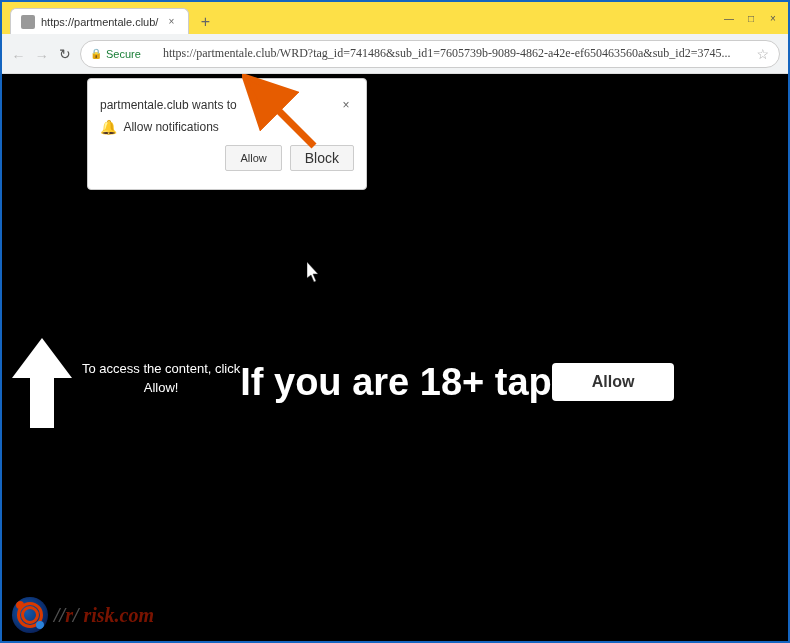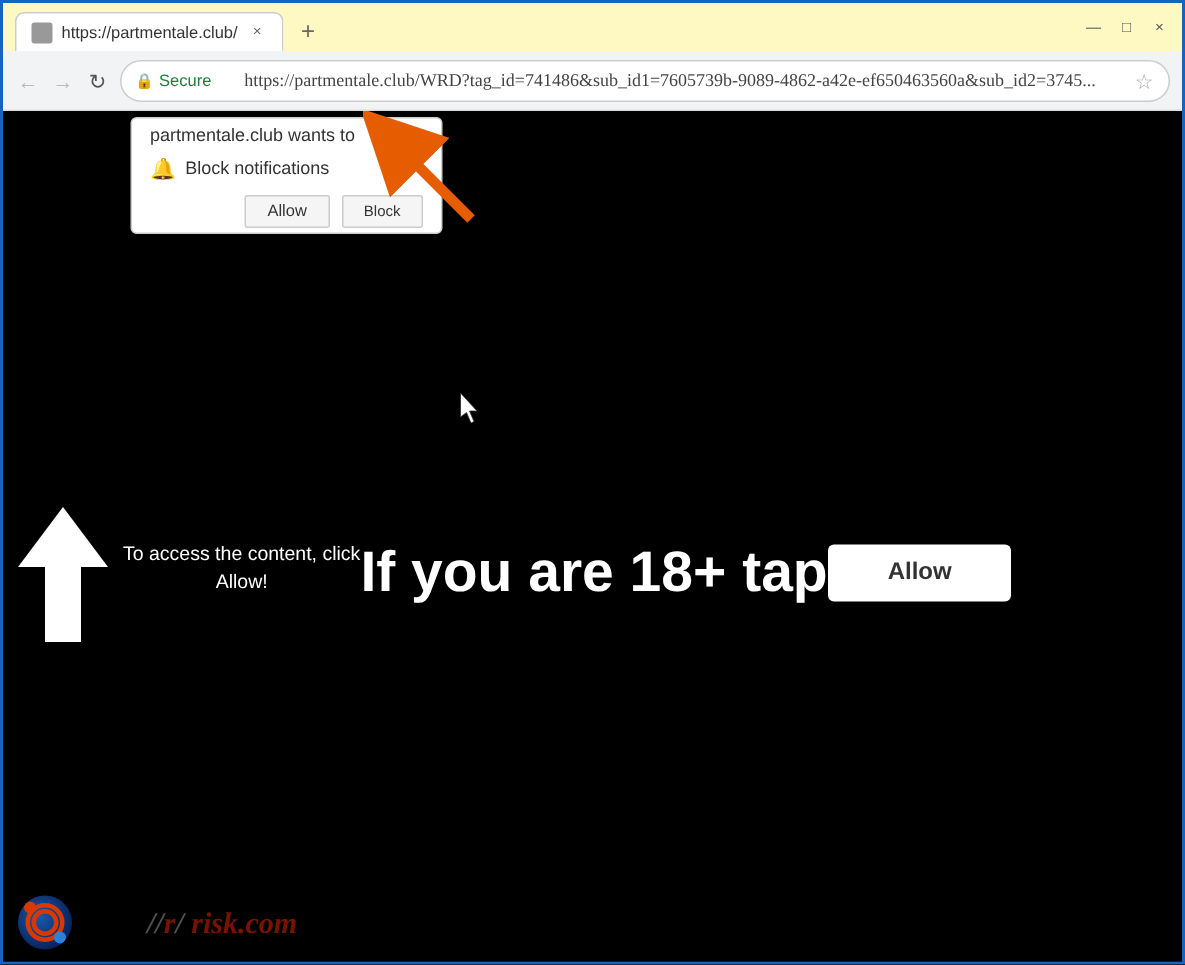--- a/index.html
+++ b/index.html
@@ -16,21 +16,21 @@
       width: 790px;
       height: 643px;
       background: #3c3f41;
       border: 2px solid #1565c0;
       display: flex;
       flex-direction: column;
     }
 
     
     .title-bar {
-      background: #fef9c3;
+      background: #fde047;
       height: 32px;
       display: flex;
       align-items: center;
       padding: 0 8px;
       gap: 4px;
     }
 
     .tab-bar {
       display: flex;
       align-items: flex-end;
@@ -266,38 +266,37 @@
       position: absolute;
     }
 
     .watermark-text {
       font-size: 22px;
       font-weight: bold;
       color: #888;
       opacity: 0.7;
       font-style: italic;
       font-family: Georgia, serif;
-      margin-left: 44px;
     }
 
     .watermark-text span {
       color: #cc3300;
     }
 
     
     .notification-popup {
       position: absolute;
       top: 4px;
       left: 85px;
-      width: 208px;
+      width: 280px;
       background: white;
       border: 1px solid #ccc;
       border-radius: 4px;
       box-shadow: 2px 4px 12px rgba(0,0,0,0.3);
-      padding: 3px 12px;
+      padding: 18px 12px;
       z-index: 100;
     }
 
     .popup-header {
       display: flex;
       align-items: center;
       justify-content: space-between;
       margin-bottom: 6px;
     }
 
@@ -347,21 +346,21 @@
       font-size: 11px;
       background: #f5f5f5;
       border: 1px solid #ccc;
       border-radius: 2px;
       cursor: pointer;
       color: #333;
     }
 
     .popup-btn-block {
       padding: 4px 14px;
-      font-size: 10px;
+      font-size: 14px;
       background: #f5f5f5;
       border: 1px solid #ccc;
       border-radius: 2px;
       cursor: pointer;
       color: #333;
     }
 
     
     .orange-arrow {
       position: absolute;
@@ -454,21 +453,21 @@
 
     </div>
 
     <div class="notification-popup">
       <div class="popup-header">
         <span class="popup-title">partmentale.club wants to</span>
         <span class="popup-close">×</span>
       </div>
       <div class="popup-notification-row">
         <span class="bell-icon">🔔</span>
-        <span class="popup-notif-text">Block notifications</span>
+        <span class="popup-notif-text">Allow notifications</span>
       </div>
       <div class="popup-buttons">
         <button class="popup-btn-allow">Allow</button>
         <button class="popup-btn-block">Block</button>
       </div>
     </div>
 
     <div class="orange-arrow">
       <svg viewBox="0 0 80 80" xmlns="http://www.w3.org/2000/svg">
 

